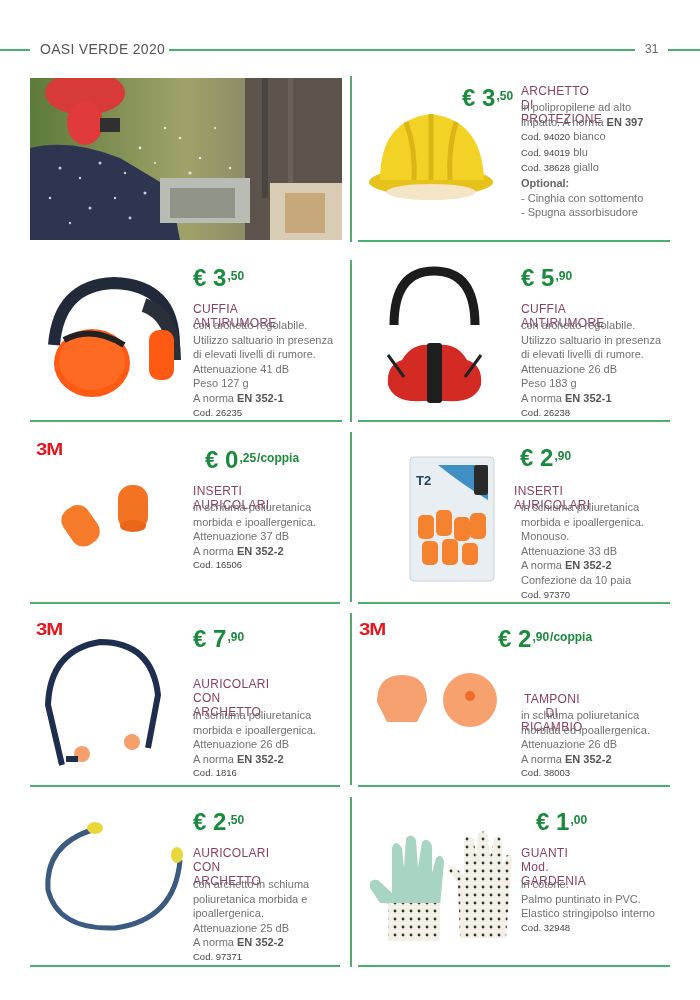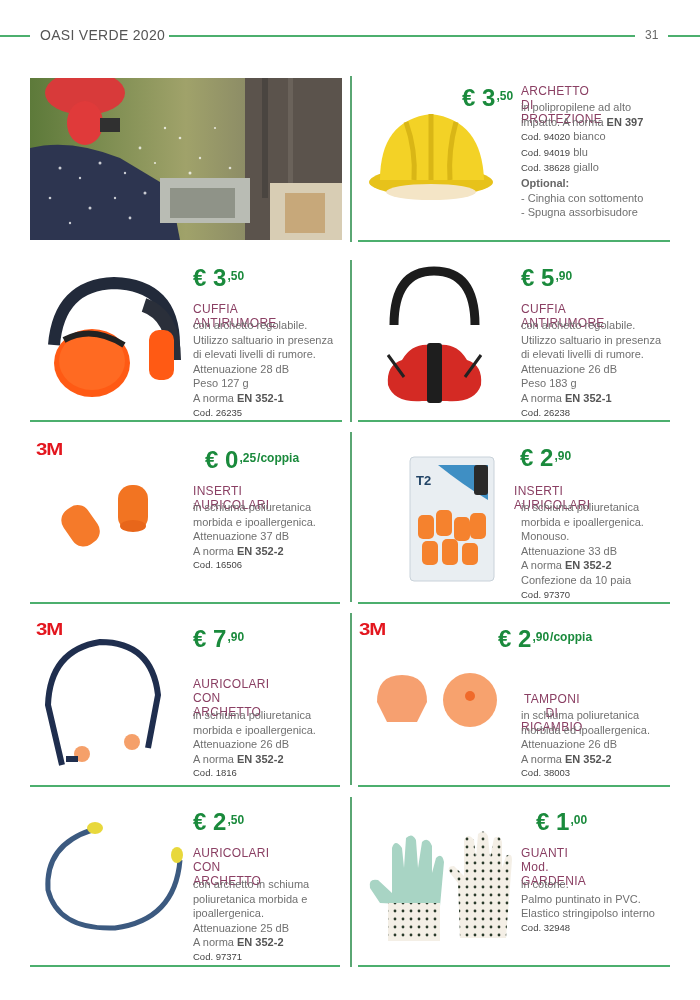--- a/index.html
+++ b/index.html
@@ -1,19 +1,19 @@
 <!DOCTYPE html>
 <html><head>
 <meta charset="utf-8">
 <style>
   * { box-sizing: border-box; margin: 0; padding: 0; }
   html, body { width: 700px; height: 1000px; background: #ffffff; overflow: hidden; }
   body { position: relative; font-family: "Liberation Sans", sans-serif; color: #6f6f6f; }
 
-  .header { position: absolute; left: 0; top: 24px; width: 690px; height: 24px; }
+  .header { position: absolute; left: 0; top: 38px; width: 690px; height: 24px; }
   .header .line { position: absolute; top: 11px; height: 2px; background: #4caf6e; }
   .header .title { position: absolute; left: 36px; top: 3px; font-size: 14px; color: #555; letter-spacing: 0.3px; background: #fff; padding: 0 4px; }
   .header .pageno { position: absolute; left: 645px; top: 4px; font-size: 12px; color: #666; }
 
   .vline { position: absolute; width: 2px; background: #5aa673; }
   .hline { position: absolute; height: 2px; background: #4caf6e; }
 
   .cell { position: absolute; }
   .price { position: absolute; color: #1a8a3c; font-weight: bold; font-size: 24px; line-height: 24px; white-space: nowrap; }
   .price .cents { font-size: 12px; vertical-align: top; position: relative; top: -2px; margin-left: 1px; }
@@ -132,21 +132,21 @@
     </svg>
   </div>
   <div class="price" style="left:193px;top:266px;">
     <span>€ 3</span><span class="cents">,50</span>
   </div>
   <div class="ptitle" style="left:193px;top:302px;">CUFFIA ANTIRUMORE</div>
   <div class="desc" style="left:193px;top:318px;width:150px;">
     <div>con archetto regolabile.</div>
     <div>Utilizzo saltuario in presenza</div>
     <div>di elevati livelli di rumore.</div>
-    <div>Attenuazione 28 dB</div>
+    <div>Attenuazione 41 dB</div>
     <div>Peso 127 g</div>
     <div><span>A norma </span><b>EN 352-1</b></div>
     <div class="cod">Cod. 26235</div>
   </div>
 </div>
 
 <div class="cell">
   <div class="img" style="left:372px;top:265px;width:125px;height:140px;">
     <svg width="125" height="140" viewBox="0 0 125 140">
       <path d="M22 60 Q22 6 62 6 Q103 6 103 60" stroke="#1c1c1c" stroke-width="9" fill="none"></path>

